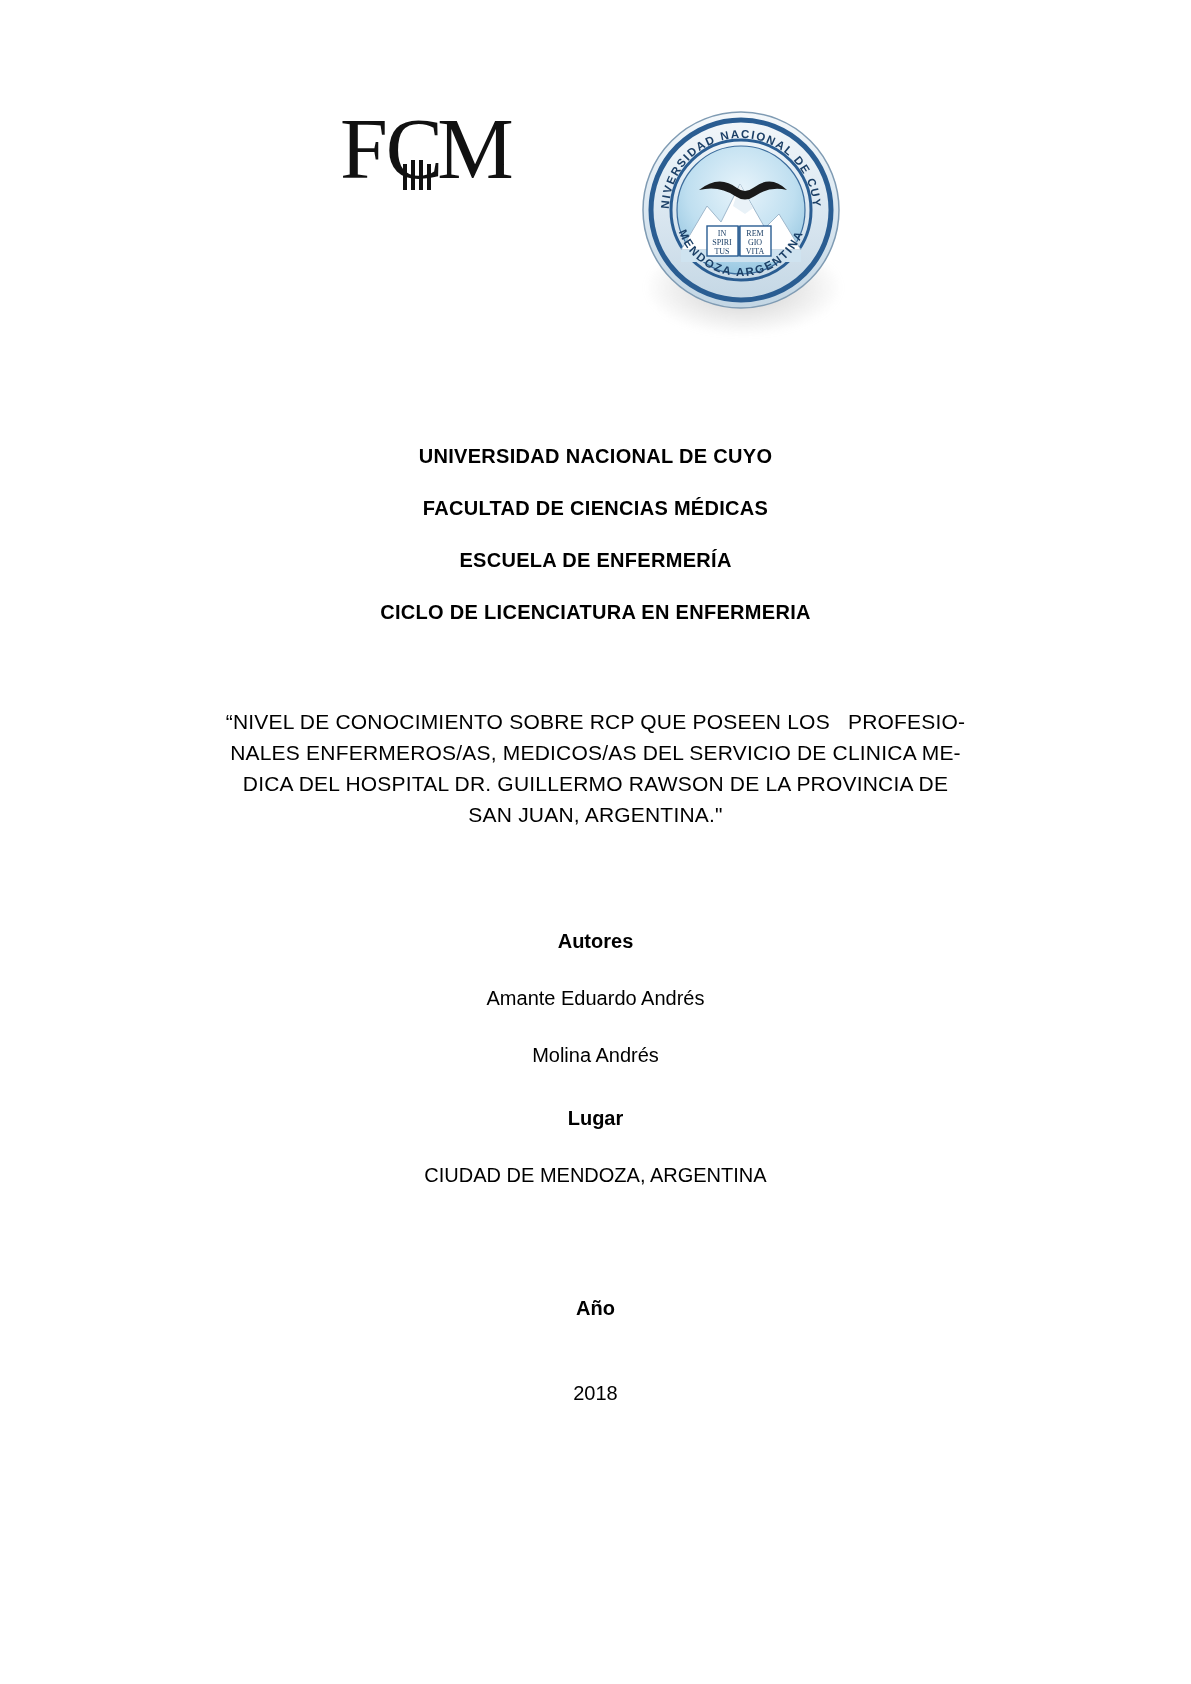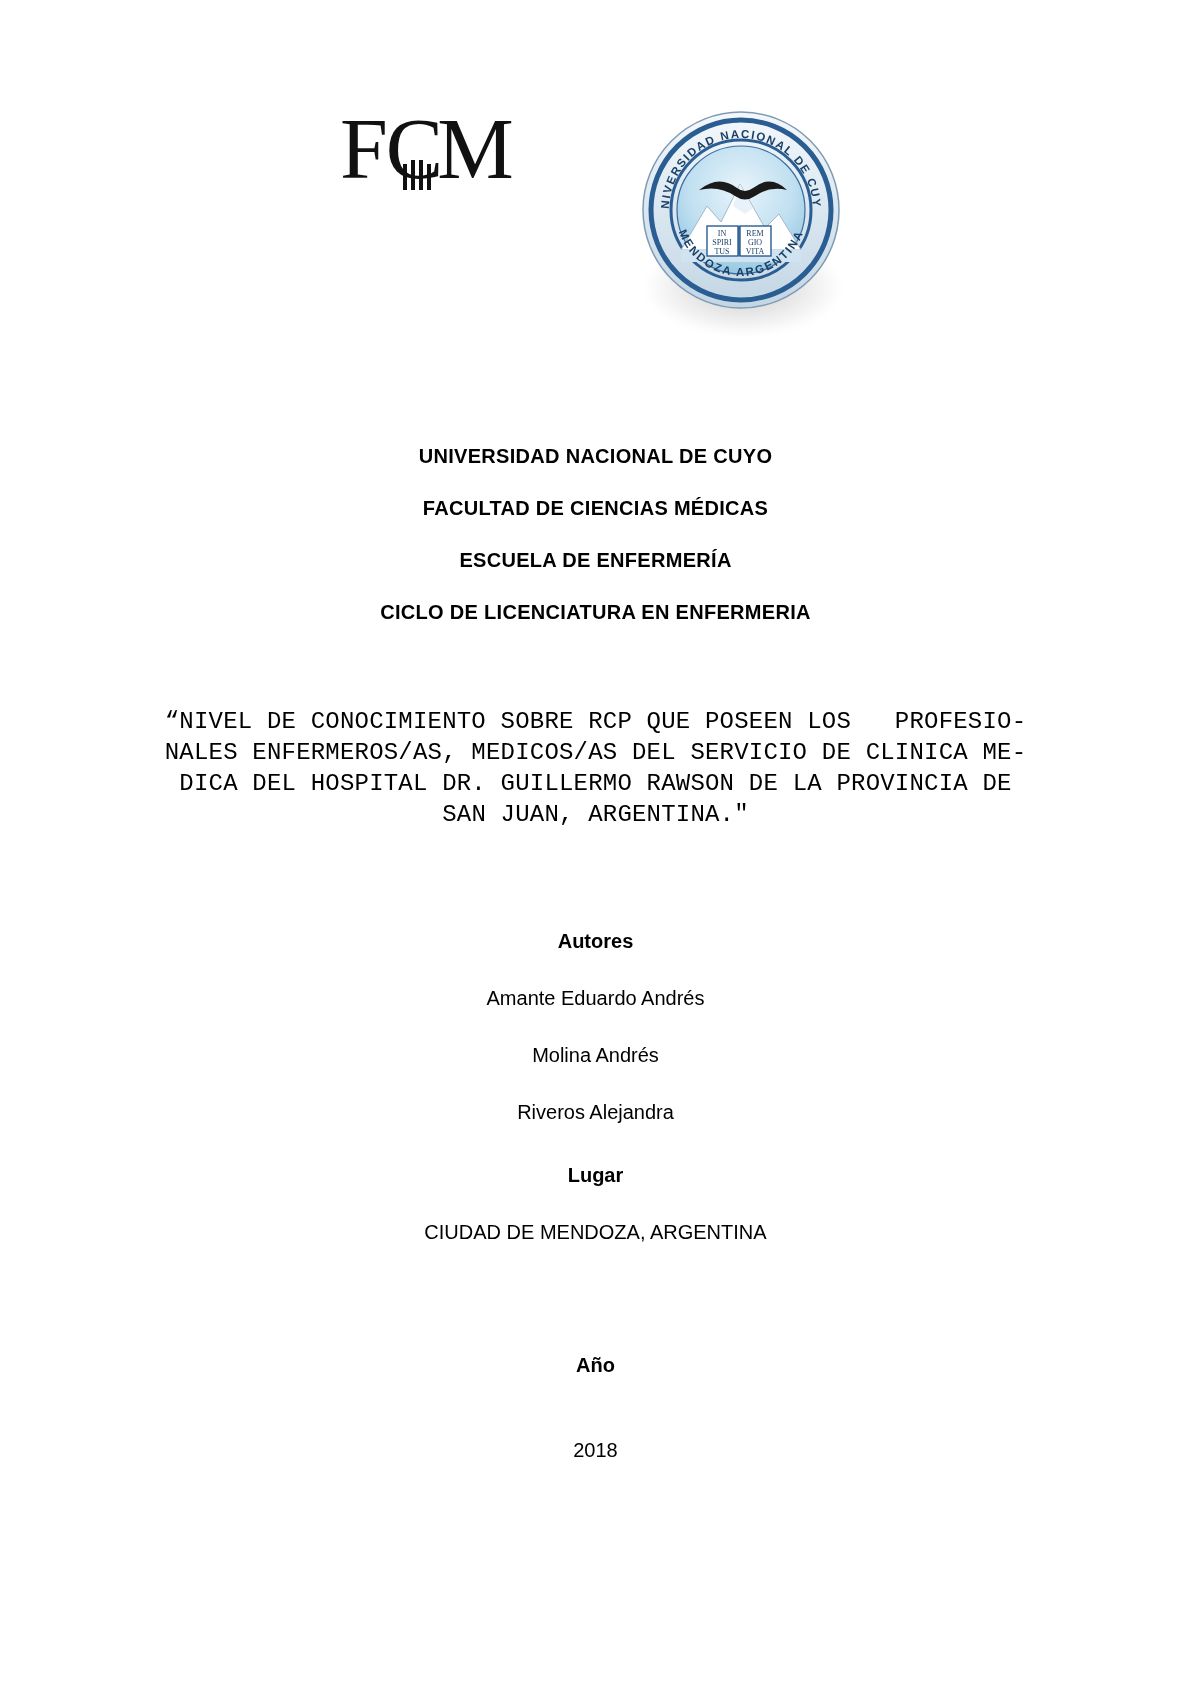--- a/index.html
+++ b/index.html
@@ -104,25 +104,24 @@
     margin: 0 0 29px 0;
   }
 
   
   .title-block {
     margin-top: 82px;
     text-align: center;
     padding: 0 150px;
   }
   .title-block .tline {
-    font-size: 24px;
+    font-size: 21px;
     line-height: 31px;
     letter-spacing: 0.2px;
     white-space: pre;
-    font-family: Liberation Mono, monospace;
   }
 
   
   .section {
     text-align: center;
   }
   .section .sec-head {
     font-size: 20px;
     font-weight: bold;
     margin: 0;
@@ -221,21 +220,20 @@
     <div class="tline">“NIVEL DE CONOCIMIENTO SOBRE RCP QUE POSEEN LOS   PROFESIO-</div>
     <div class="tline">NALES ENFERMEROS/AS, MEDICOS/AS DEL SERVICIO DE CLINICA ME-</div>
     <div class="tline">DICA DEL HOSPITAL DR. GUILLERMO RAWSON DE LA PROVINCIA DE</div>
     <div class="tline">SAN JUAN, ARGENTINA."</div>
   </div>
 
   <div class="section" id="authors-section">
     <p class="sec-head">Autores</p>
     <p class="sec-item">Amante Eduardo Andrés</p>
     <p class="sec-item">Molina Andrés</p>
-    <p class="sec-item">Riveros Alejandra</p>
   </div>
 
   <div class="section" id="place-section">
     <p class="sec-head">Lugar</p>
     <p class="sec-item">CIUDAD DE MENDOZA, ARGENTINA</p>
   </div>
 
   <div class="section" id="year-section">
     <p class="sec-head">Año</p>
     <p class="sec-item">2018</p>

